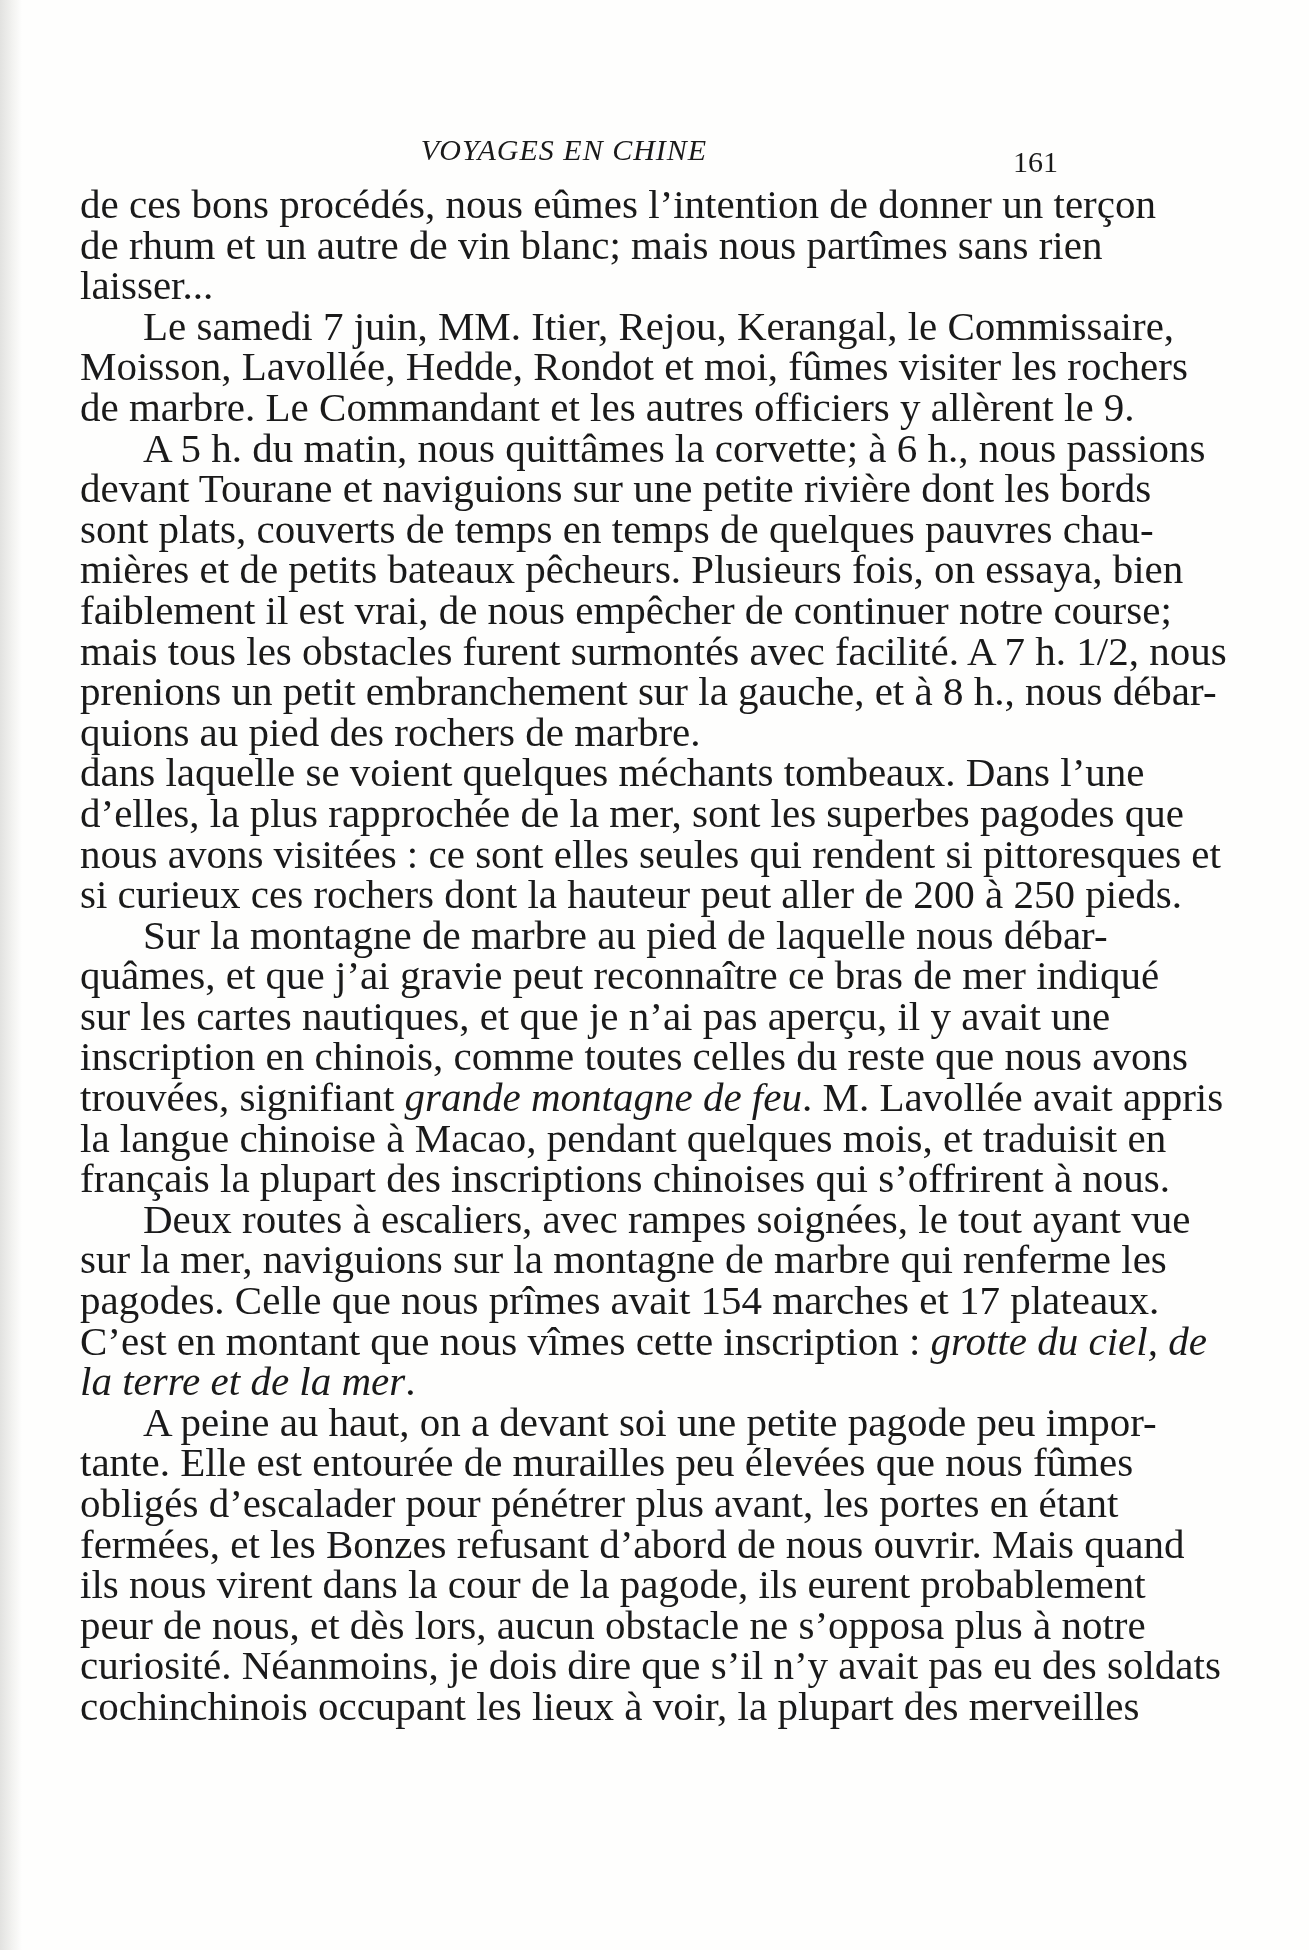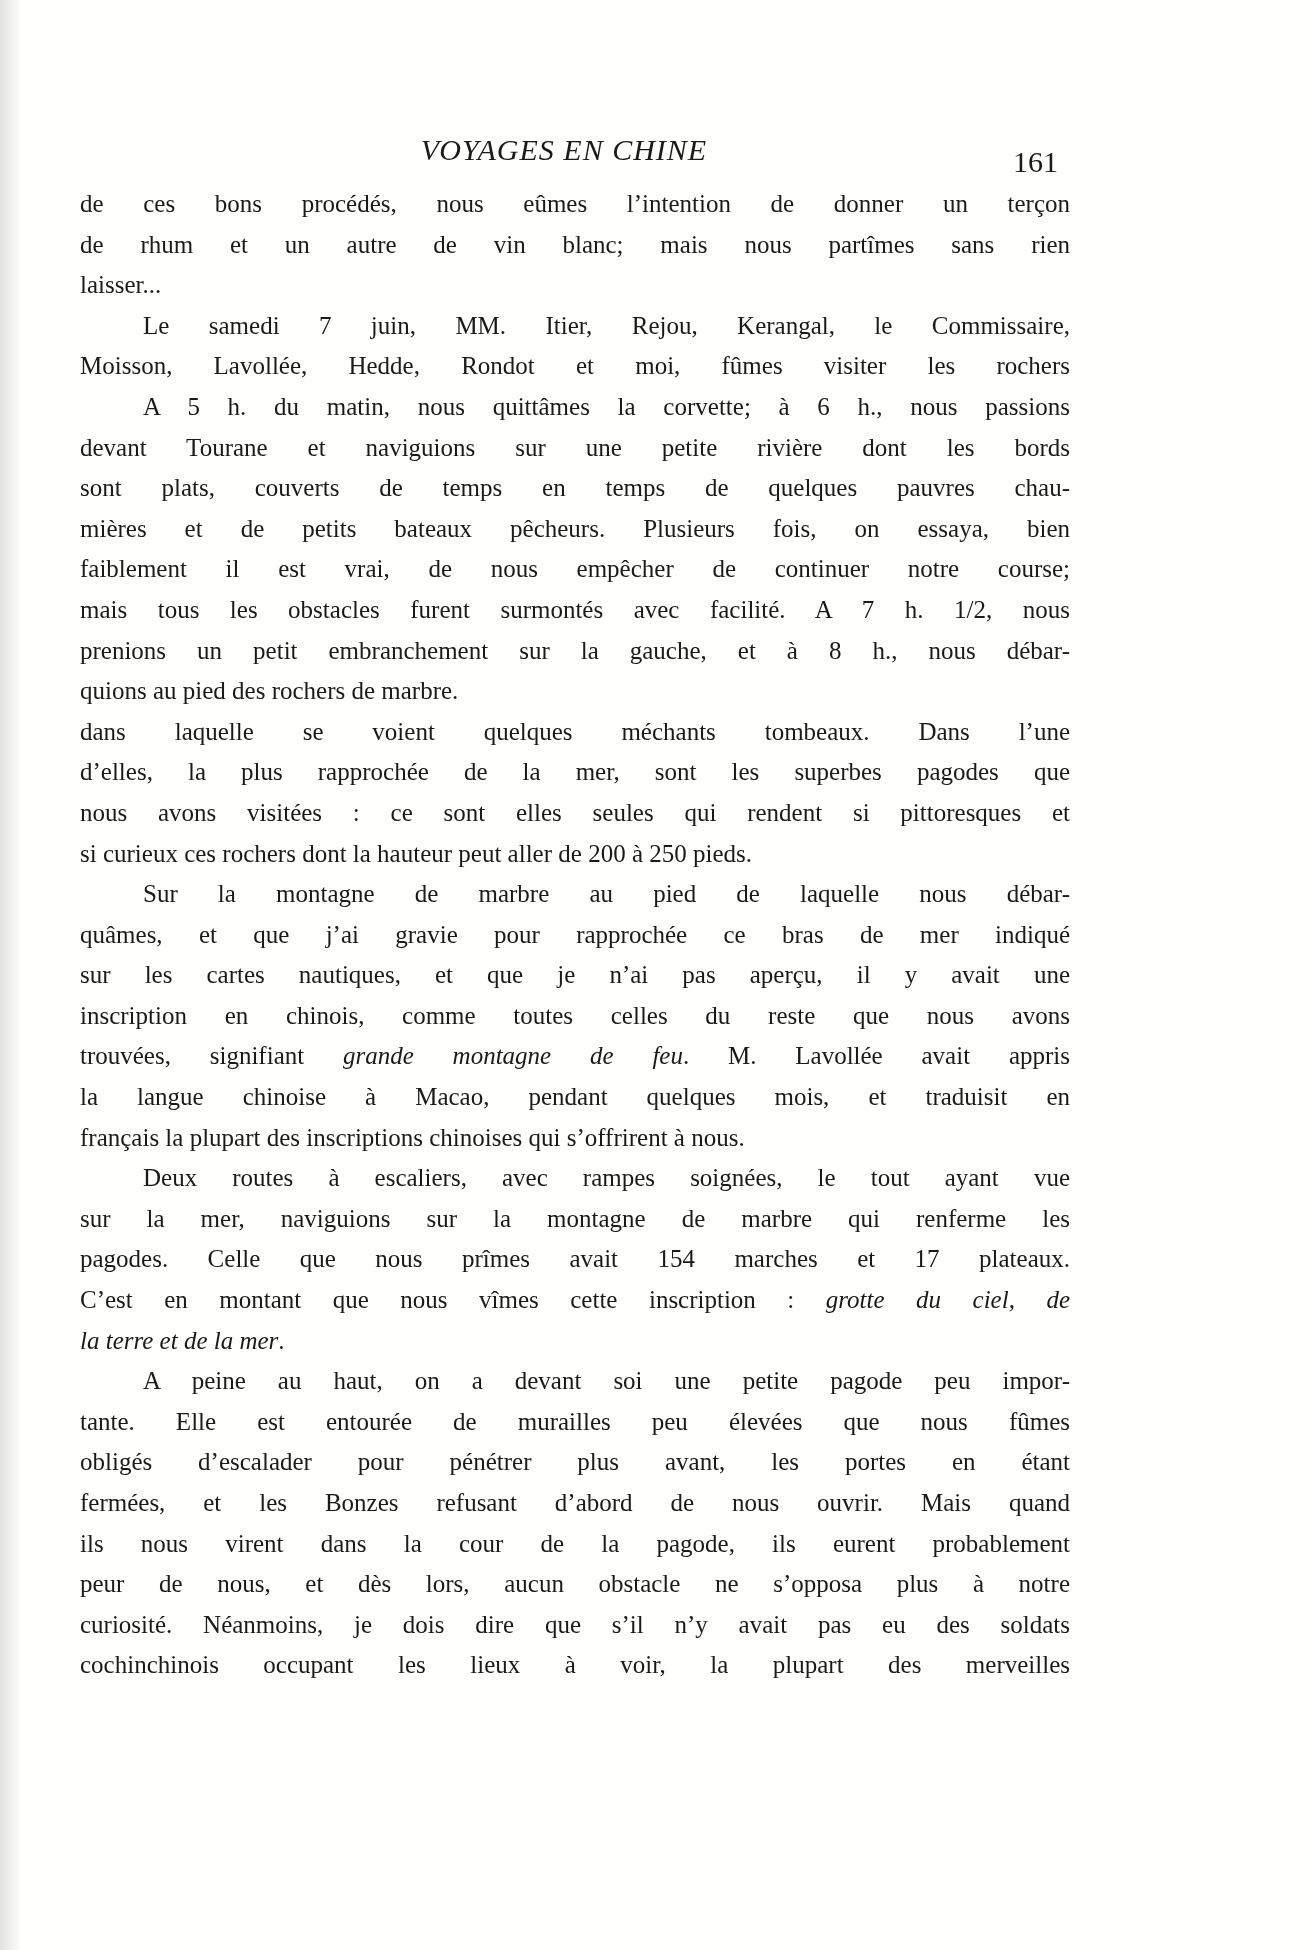--- a/index.html
+++ b/index.html
@@ -43,21 +43,21 @@
     margin-left: -22px;
   }
   .page-number {
     position: absolute;
     right: 12px;
     top: 12px;
     font-size: 30px;
   }
   .body-text {
     margin-top: 10px;
-    font-size: 25px;
+    font-size: 41px;
     line-height: 40.6px;
     text-align: justify;
     hyphens: manual;
   }
   .line {
     display: block;
     text-align: justify;
     text-align-last: justify;
     white-space: nowrap;
     height: 40.6px;
@@ -84,40 +84,41 @@
 
   <div class="body-text" id="body-text">
       <div>
         <span class="line">de ces bons procédés, nous eûmes l’intention de donner un terçon</span>
         <span class="line">de rhum et un autre de vin blanc; mais nous partîmes sans rien</span>
         <span class="line last">laisser...</span>
       </div>
       <div>
         <span class="line first">Le samedi 7 juin, MM. Itier, Rejou, Kerangal, le Commissaire,</span>
         <span class="line">Moisson, Lavollée, Hedde, Rondot et moi, fûmes visiter les rochers</span>
+        <span class="line last">de marbre. Le Commandant et les autres officiers y allèrent le 9.</span>
       </div>
       <div>
         <span class="line first">A 5 h. du matin, nous quittâmes la corvette; à 6 h., nous passions</span>
         <span class="line">devant Tourane et naviguions sur une petite rivière dont les bords</span>
         <span class="line">sont plats, couverts de temps en temps de quelques pauvres chau-</span>
         <span class="line">mières et de petits bateaux pêcheurs. Plusieurs fois, on essaya, bien</span>
         <span class="line">faiblement il est vrai, de nous empêcher de continuer notre course;</span>
         <span class="line">mais tous les obstacles furent surmontés avec facilité. A 7 h. 1/2, nous</span>
         <span class="line">prenions un petit embranchement sur la gauche, et à 8 h., nous débar-</span>
         <span class="line last">quions au pied des rochers de marbre.</span>
       </div>
       <div>
         <span class="line">dans laquelle se voient quelques méchants tombeaux. Dans l’une</span>
         <span class="line">d’elles, la plus rapprochée de la mer, sont les superbes pagodes que</span>
         <span class="line">nous avons visitées : ce sont elles seules qui rendent si pittoresques et</span>
         <span class="line last">si curieux ces rochers dont la hauteur peut aller de 200 à 250 pieds.</span>
       </div>
       <div>
         <span class="line first">Sur la montagne de marbre au pied de laquelle nous débar-</span>
-        <span class="line">quâmes, et que j’ai gravie pour rapprochée ce bras de mer indiqué</span>
+        <span class="line">quâmes, et que j’ai gravie peut reconnaître ce bras de mer indiqué</span>
         <span class="line">sur les cartes nautiques, et que je n’ai pas aperçu, il y avait une</span>
         <span class="line">inscription en chinois, comme toutes celles du reste que nous avons</span>
         <span class="line">trouvées, signifiant <em>grande montagne de feu</em>. M. Lavollée avait appris</span>
         <span class="line">la langue chinoise à Macao, pendant quelques mois, et traduisit en</span>
         <span class="line last">français la plupart des inscriptions chinoises qui s’offrirent à nous.</span>
       </div>
       <div>
         <span class="line first">Deux routes à escaliers, avec rampes soignées, le tout ayant vue</span>
         <span class="line">sur la mer, naviguions sur la montagne de marbre qui renferme les</span>
         <span class="line">pagodes. Celle que nous prîmes avait 154 marches et 17 plateaux.</span>

